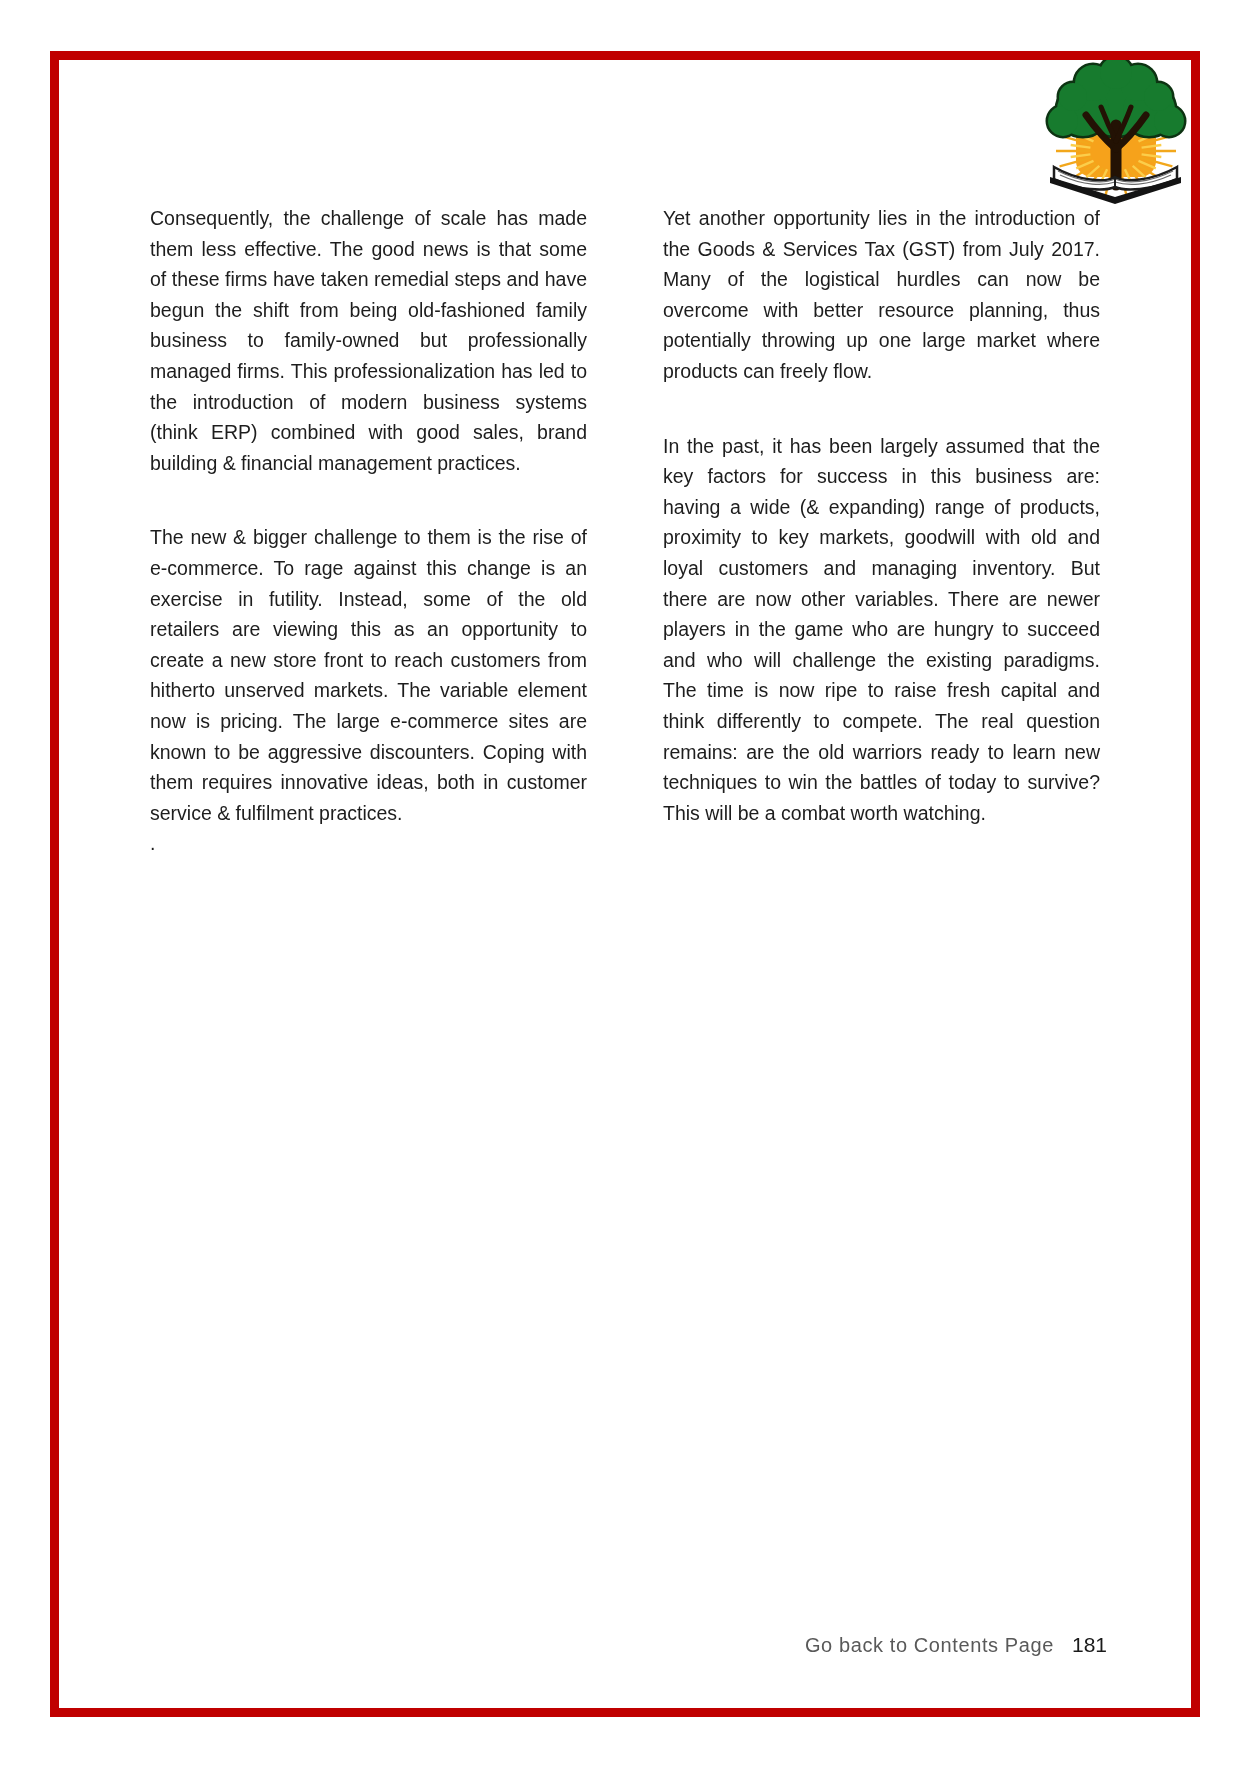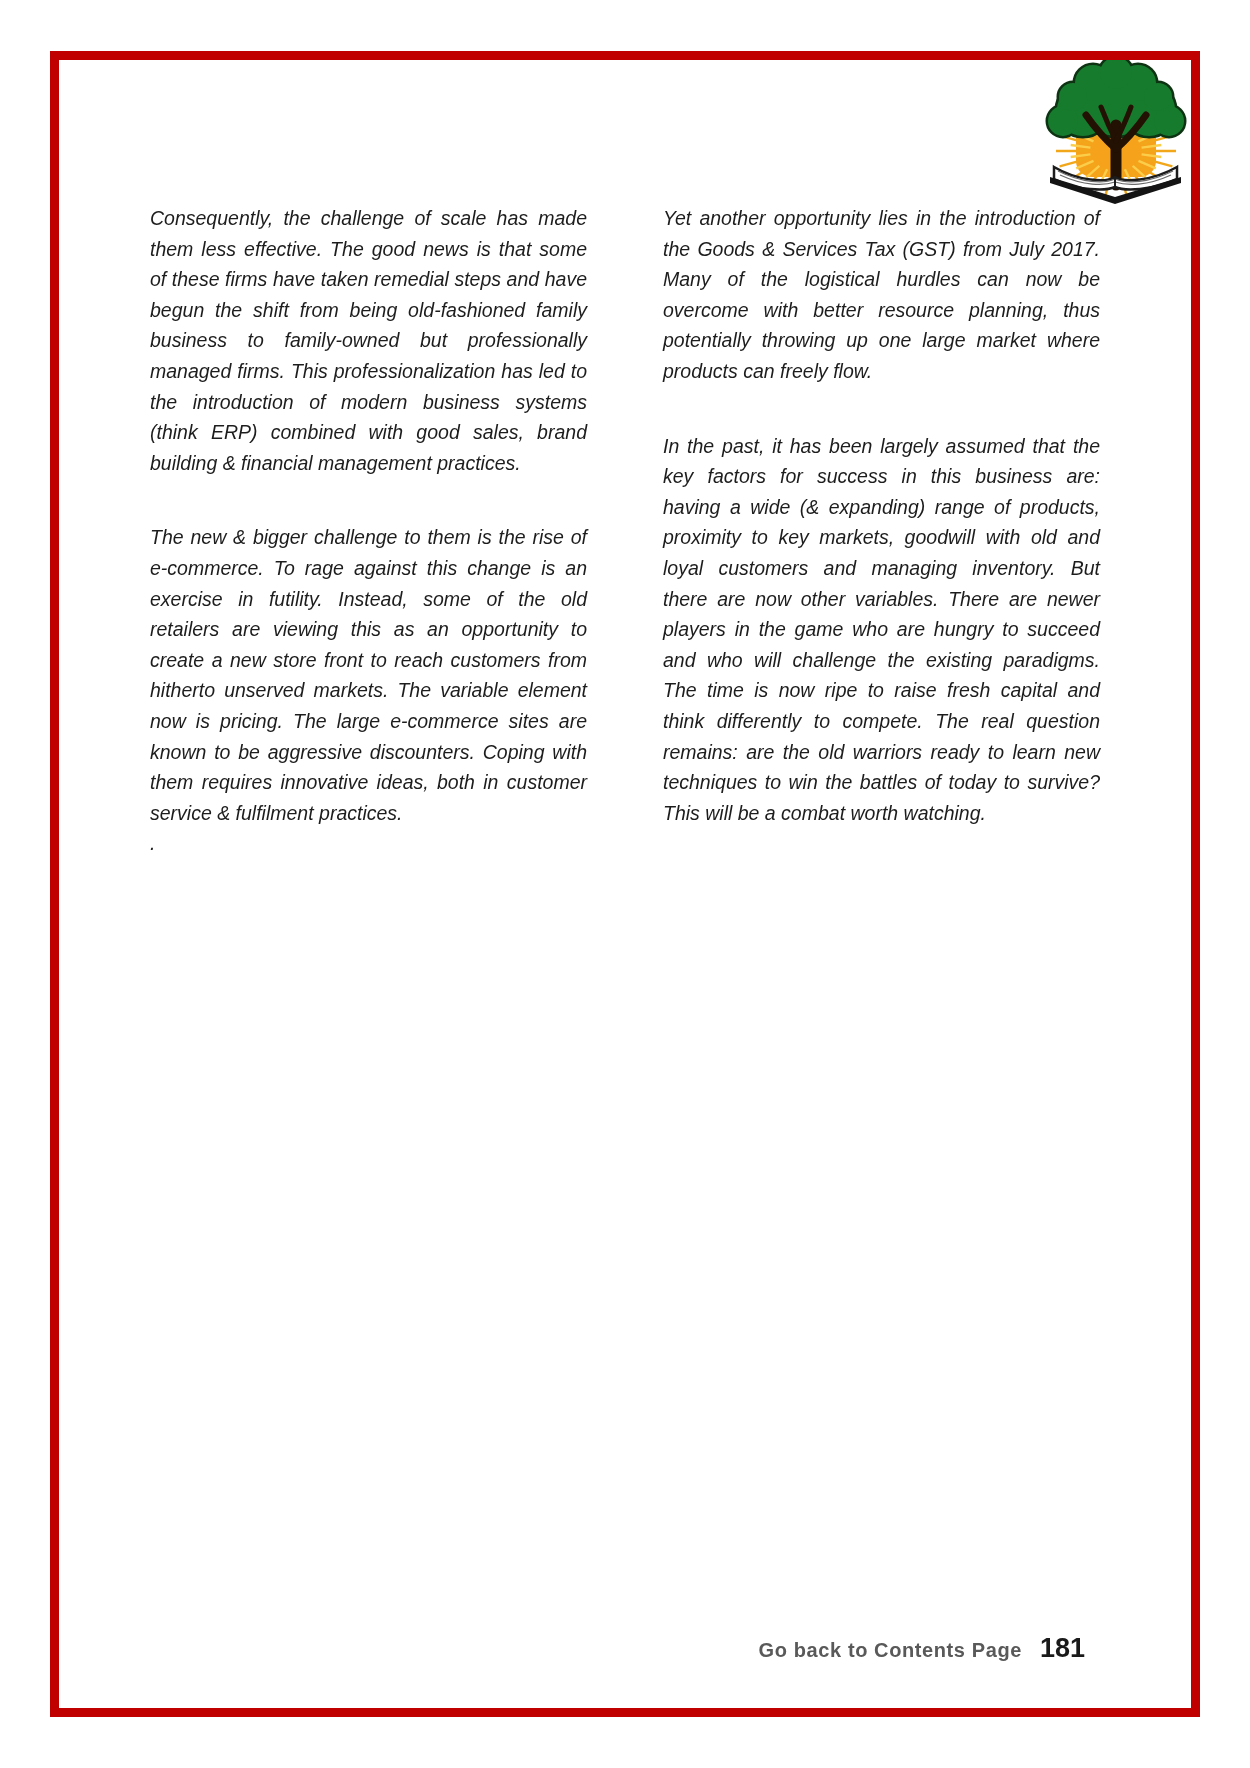--- a/index.html
+++ b/index.html
@@ -30,41 +30,39 @@
     display: flex;
     justify-content: space-between;
   }
   .col { width: 437px; }
   .col p {
     margin: 0;
     font-size: 19.5px;
     line-height: 30.6px;
     text-align: justify;
     color: #1d1d1d;
-    font-style: italic;
   }
   .col p.gap { margin-top: 44px; }
   .footer {
     position: absolute;
-    left: 135px; top: 1633px;
+    left: 157px; top: 1633px;
     width: 950px;
     display: flex;
     justify-content: flex-end;
     align-items: baseline;
     gap: 18px;
-    font-weight: bold;
   }
   .footer-link {
     font-size: 20px;
     color: #595959;
     letter-spacing: 0.6px;
     cursor: pointer;
   }
   .page-number {
-    font-size: 27px;
+    font-size: 21px;
     color: #1a1a1a;
   }
 </style>
 </head>
 <body>
 
 <div class="logo">
   <svg width="155" height="152" viewBox="0 0 155 152" xmlns="http://www.w3.org/2000/svg">
 
     <rect x="38" y="66" width="80" height="56" rx="16" fill="#F6A21B"></rect>

